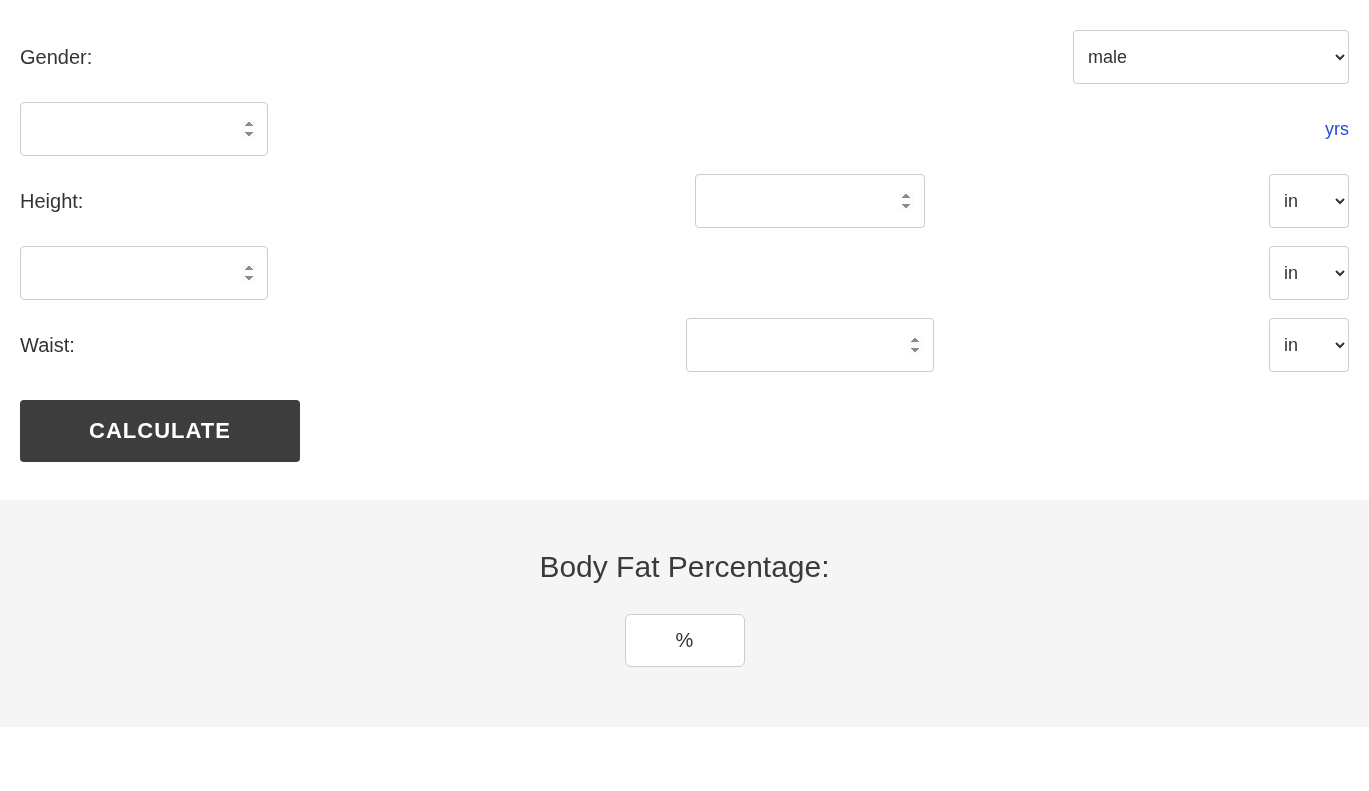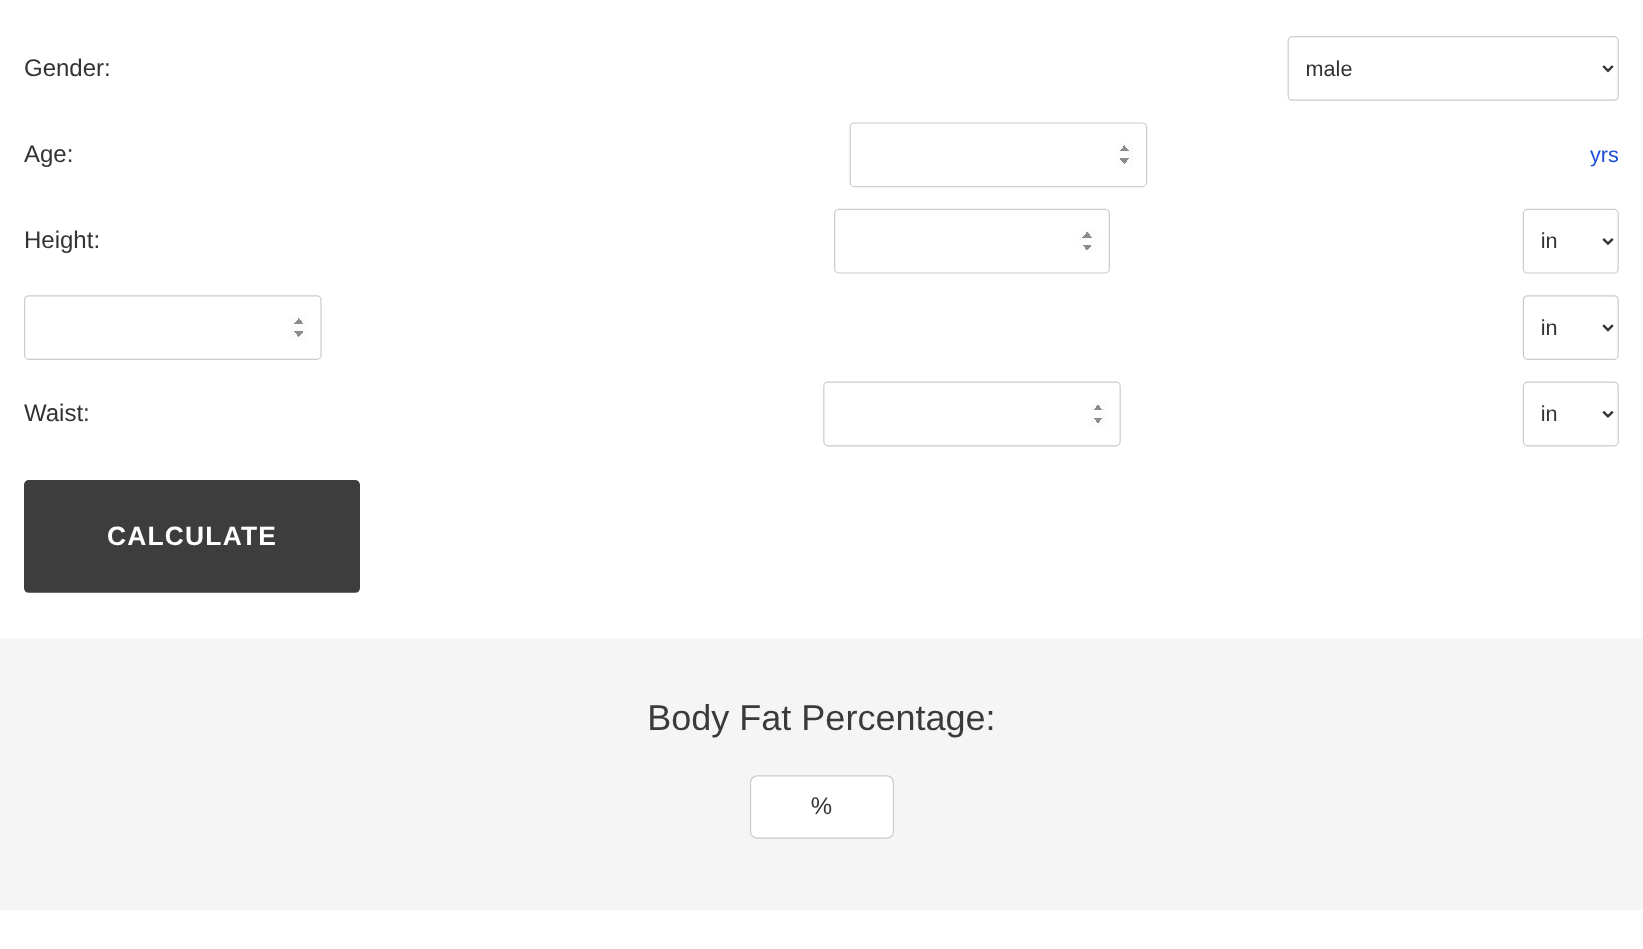--- a/index.html
+++ b/index.html
@@ -76,21 +76,21 @@
 
     .height-input {
       width: 230px;
     }
 
     .calculate-btn {
       background: #3d3d3d;
       color: #ffffff;
       border: none;
       border-radius: 4px;
-      padding: 34px 40px;
+      padding: 18px 40px;
       font-size: 22px;
       font-weight: bold;
       letter-spacing: 1px;
       cursor: pointer;
       margin-top: 10px;
       margin-left: 0;
       min-width: 280px;
     }
 
     .result-section {
@@ -134,21 +134,20 @@
 
   <div class="form-row">
     <label class="form-label">Gender:</label>
     <select class="form-select gender-select">
       <option value="male">male</option>
       <option value="female">female</option>
     </select>
   </div>
 
   <div class="form-row">
-    <label class="form-label">Age:</label>
     <input type="number" class="form-input" style="">
     <span class="unit-label">yrs</span>
   </div>
 
   <div class="form-row">
     <label class="form-label">Height:</label>
     <input type="number" class="form-input height-input" style="">
     <select class="form-select unit-select">
       <option value="in">in</option>
       <option value="cm">cm</option>

